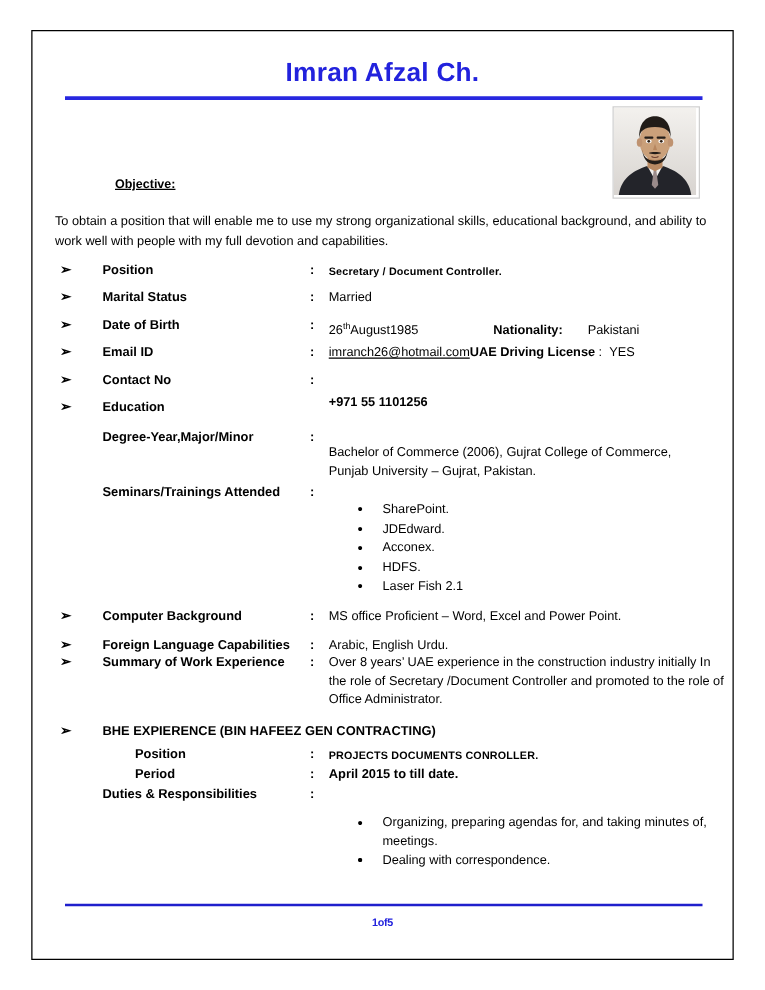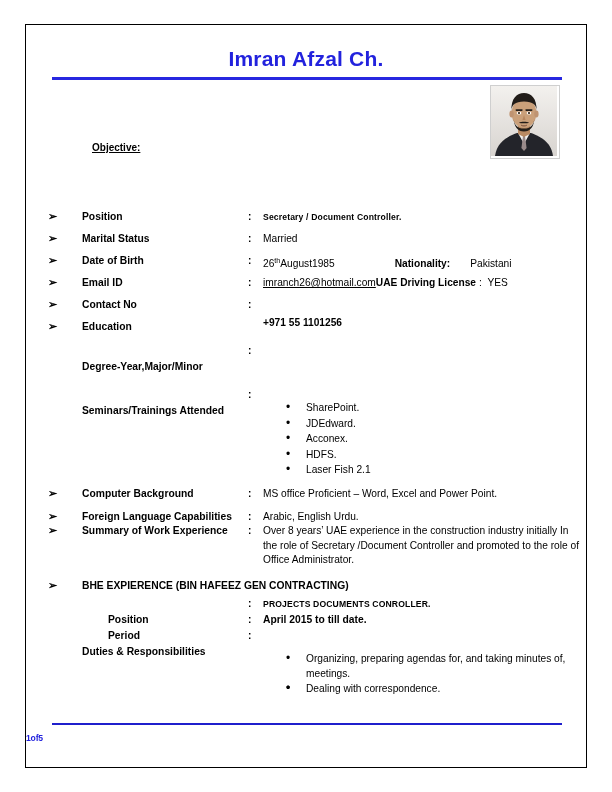--- a/index.html
+++ b/index.html
@@ -134,21 +134,21 @@
   
   .sub-row {
     position: absolute;
     left: 56px;
     font-size: 10.3px;
     line-height: 14px;
   }
   .sub-label {
     position: absolute;
     left: 0;
-    top: 16px;
+    top: 0;
     font-weight: bold;
     white-space: nowrap;
   }
   .sub-colon {
     position: absolute;
     left: 166px;
     top: 0;
     font-weight: bold;
   }
   .sub-value {
@@ -214,20 +214,21 @@
     bottom: 42px;
     width: 510px;
     height: 1.6px;
     background: #1f1fcc;
   }
   #footer-page {
     position: absolute;
     left: 0;
     bottom: 24px;
     width: 100%;
+    text-align: center;
     font-size: 8.6px;
     font-weight: bold;
     color: #2222dd;
     letter-spacing: -0.2px;
   }
 </style>
 </head>
 <body>
 
 <div id="page-frame">
@@ -271,20 +272,21 @@
       <path d="M33 29 L31.4 34 L34.6 34 Z" fill="#b7865f"></path>
 
       <path d="M28 36.4 C30 35.4 36 35.4 38 36.4 C36.6 37.6 29.4 37.6 28 36.4 Z" fill="#221c18"></path>
       <path d="M22.6 31 C22.6 41 27 45.5 33 45.5 C39 45.5 43.4 41 43.4 31 C43.4 39 39.4 42.6 33 42.6 C26.6 42.6 22.6 39 22.6 31 Z" fill="#241e19"></path>
 
       <path d="M30.2 39.2 C31.6 40.2 34.4 40.2 35.8 39.2" stroke="#6b3f30" stroke-width="0.9" fill="none"></path>
     </svg>
   </div>
 
   <div class="abs" id="objective-heading">Objective:</div>
+  <div class="abs" id="objective-text">To obtain a position that will enable me to use my strong organizational skills, educational background, and ability to work well with people with my full devotion and capabilities.</div>
 
   <div class="arrow-row" style="top:185px">
     <span class="arrow">➢</span>
     <span class="rlabel">Position</span>
     <span class="rcolon">:</span>
     <span class="rvalue small-caps-val">Secretary / Document Controller.</span>
   </div>
 
   <div class="arrow-row" style="top:207px">
     <span class="arrow">➢</span>
@@ -316,20 +318,21 @@
 
   <div class="arrow-row" style="top:295px">
     <span class="arrow">➢</span>
     <span class="rlabel">Education</span>
   </div>
 
   <div class="sub-row" style="top:319px">
     <span class="sub-label">Degree-Year,Major/Minor</span>
     <span class="sub-colon">:</span>
   </div>
+  <div class="free-block" style="left:237px; top:331px; width:290px;">Bachelor of Commerce (2006), Gujrat College of Commerce, Punjab University – Gujrat, Pakistan.</div>
 
   <div class="sub-row" style="top:363px">
     <span class="sub-label">Seminars/Trainings Attended</span>
     <span class="sub-colon">:</span>
   </div>
 
   <ul class="bullets" style="left:258px; top:376px;">
     <li><span class="dot">•</span><span>SharePoint.</span></li>
     <li><span class="dot">•</span><span>JDEdward.</span></li>
     <li><span class="dot">•</span><span>Acconex.</span></li>

